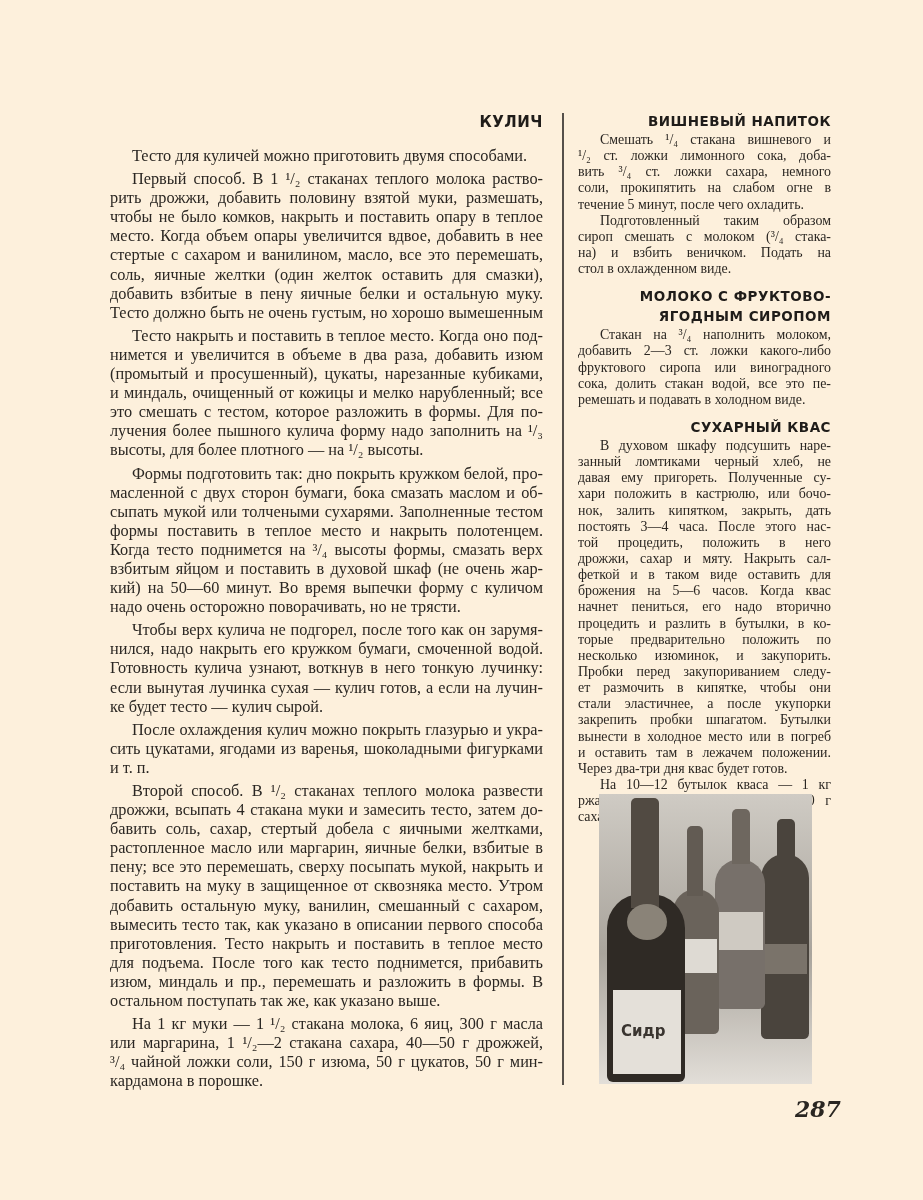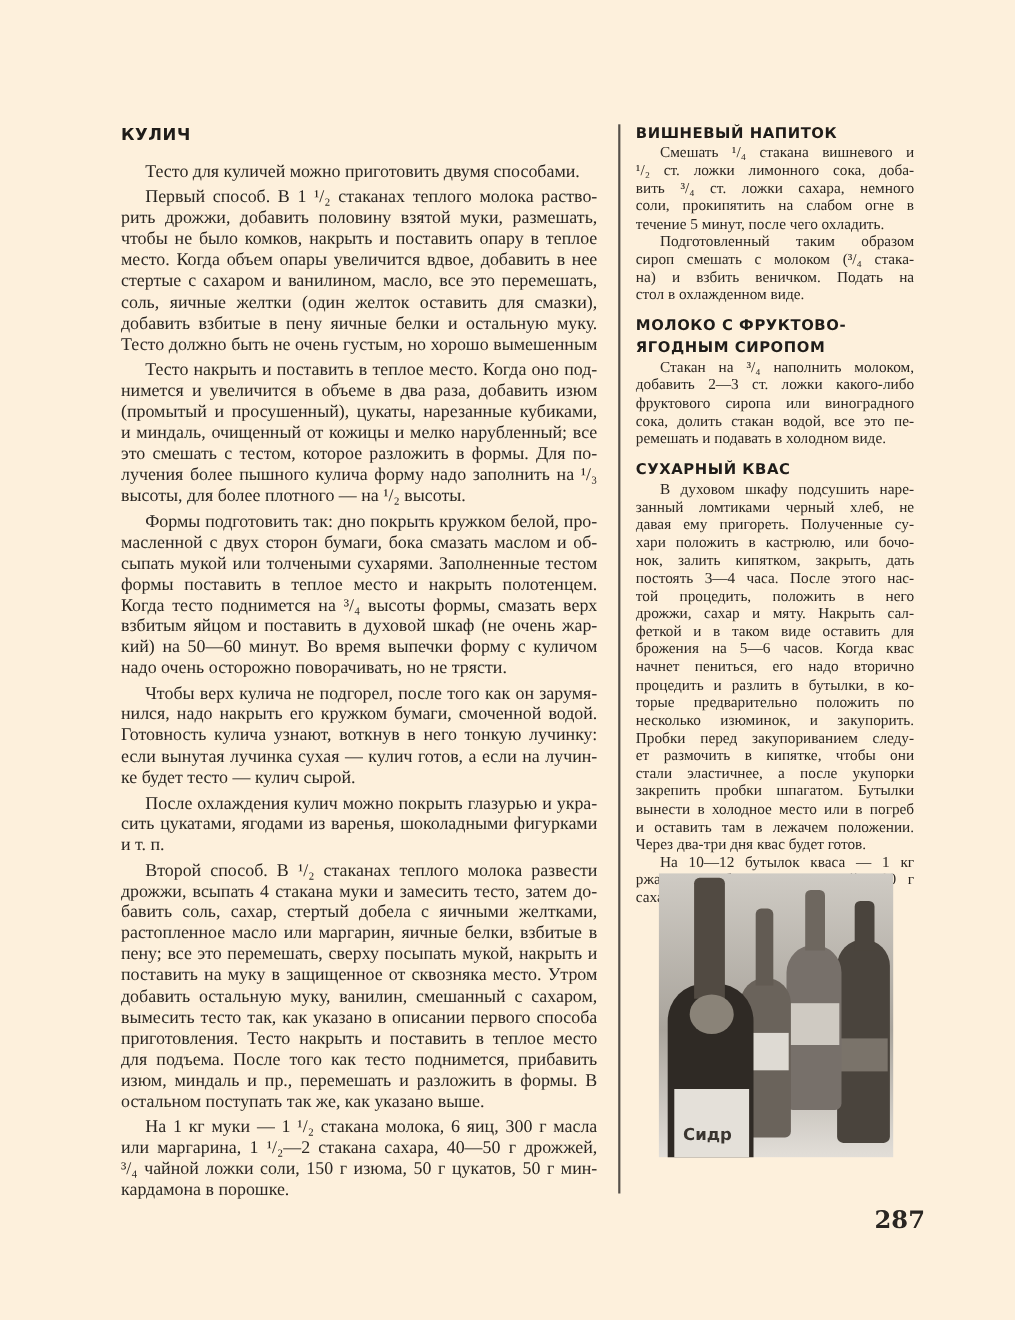--- a/index.html
+++ b/index.html
@@ -8,21 +8,21 @@
     background: #fdf0dc;
     position: relative; overflow: hidden;
     color: #2a2622;
     font-family: "Liberation Serif", "DejaVu Serif", serif;
   }
   .col { position: absolute; }
   .col-left { left: 110px; top: 112px; width: 433px; }
   .col-right { left: 578px; top: 112px; width: 253px; }
   .heading {
     font-family: "DejaVu Sans", "Liberation Sans", sans-serif;
-    font-weight: bold; text-align: left; letter-spacing: 0.5px;
+    font-weight: bold; text-align: right; letter-spacing: 0.5px;
     color: #1f1c19;
   }
   .col-left .heading { font-size: 15px; line-height: 20px; margin-bottom: 14px; }
   .col-right .heading { font-size: 13.5px; line-height: 18px; margin: 0 0 2px 0; }
   .col-right .heading.gap { margin-top: 10px; }
   .line {
     display: block; white-space: nowrap;
     text-align: justify; text-align-last: justify;
     overflow: hidden;
   }
@@ -31,35 +31,36 @@
   .line.last { text-align-last: left; }
   .line.indent { padding-left: 22px; }
   .col-right .line.indent { padding-left: 22px; }
   .para-gap { height: 4px; }
   .divider {
     position: absolute; left: 562px; top: 113px;
     width: 2px; height: 972px; background: #55504a;
   }
   .photo {
     position: absolute; left: 599px; top: 794px;
-    width: 213px; height: 258px;
+    width: 213px; height: 290px;
     background: linear-gradient(180deg, #cfcbc4 0%, #a9a49c 55%, #e2ded8 100%);
     overflow: hidden;
   }
   .bottle { position: absolute; border-radius: 26px 26px 6px 6px; }
   .neck { position: absolute; border-radius: 5px 5px 0 0; }
   .label { position: absolute; background: #e7e3dc; }
   .photo-label-text {
     position: absolute; font-family: "DejaVu Sans", sans-serif;
     font-weight: bold; color: #3a3530; font-size: 15px;
   }
   .page-number {
     position: absolute; left: 795px; top: 1096px;
     font-size: 22px; font-weight: bold; color: #2a2622;
     font-family: "DejaVu Serif", "Liberation Serif", serif;
+    font-style: italic;
   }
 </style>
 </head>
 <body>
 
 <div class="col col-left">
   <div class="heading">КУЛИЧ</div>
   <div id="left-body">
       <div class="paragraph">
         <span class="line indent last">Тесто для куличей можно приготовить двумя способами.</span>

